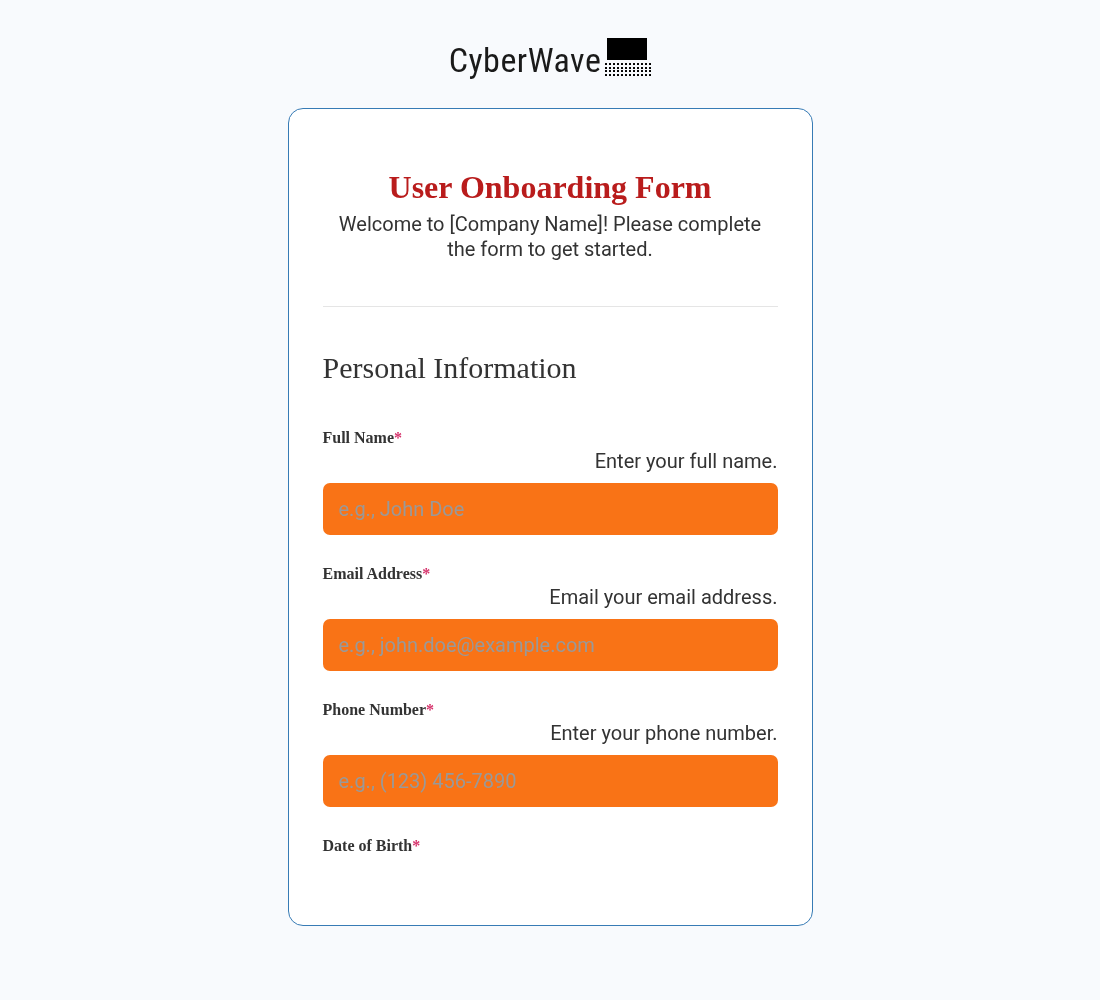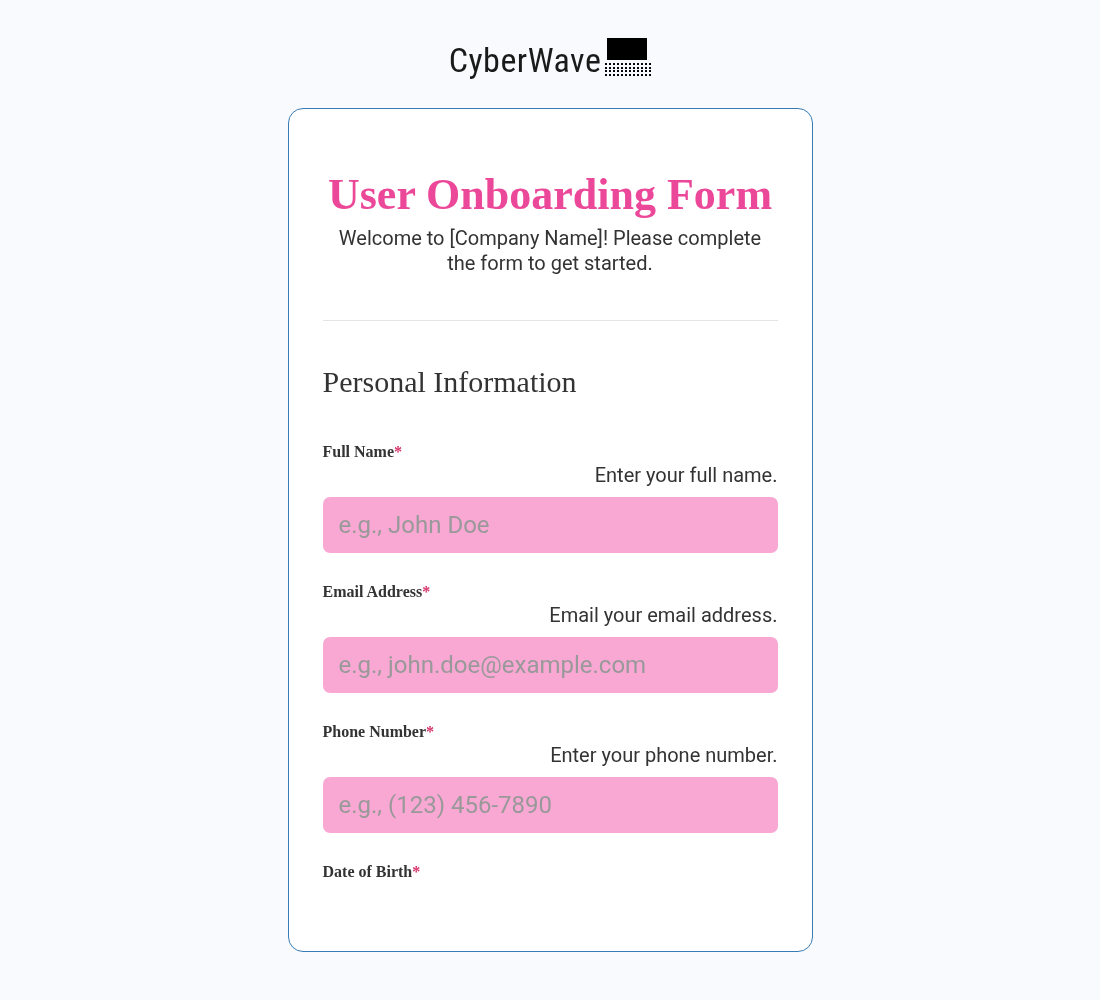--- a/index.html
+++ b/index.html
@@ -64,23 +64,23 @@
       background: #fff;
       border: 1.5px solid #377bb5;
       border-radius: 15px;
       padding: 60px 34px 40px 34px;
     }
     .hdr {
       text-align: center;
     }
     .title {
       font-family: 'Roboto Slab', Georgia, serif;
-      font-size: 44px;
+      font-size: 32px;
       font-weight: 700;
-      color: #ec4899;
+      color: #b91c1c;
     }
     .subtitle {
       font-size: 20px;
       color: #333;
       margin-top: 6px;
       line-height: 1.25;
       padding: 0 10px;
     }
     .divider {
       border: none;
@@ -110,25 +110,25 @@
     }
     .field-desc {
       font-size: 20px;
       color: #333;
       margin-top: 2px;
       margin-bottom: 10px;
       text-align: right;
     }
     .text-input {
       width: 100%;
-      background: #f9a8d4;
+      background: #f97316;
       border: none;
       border-radius: 7px;
       padding: 14px 16px;
-      font-size: 24px;
+      font-size: 20px;
       color: #333;
       font-family: inherit;
     }
     .text-input::placeholder {
       color: #999;
     }
   </style>
 </head>
 <body>
 

